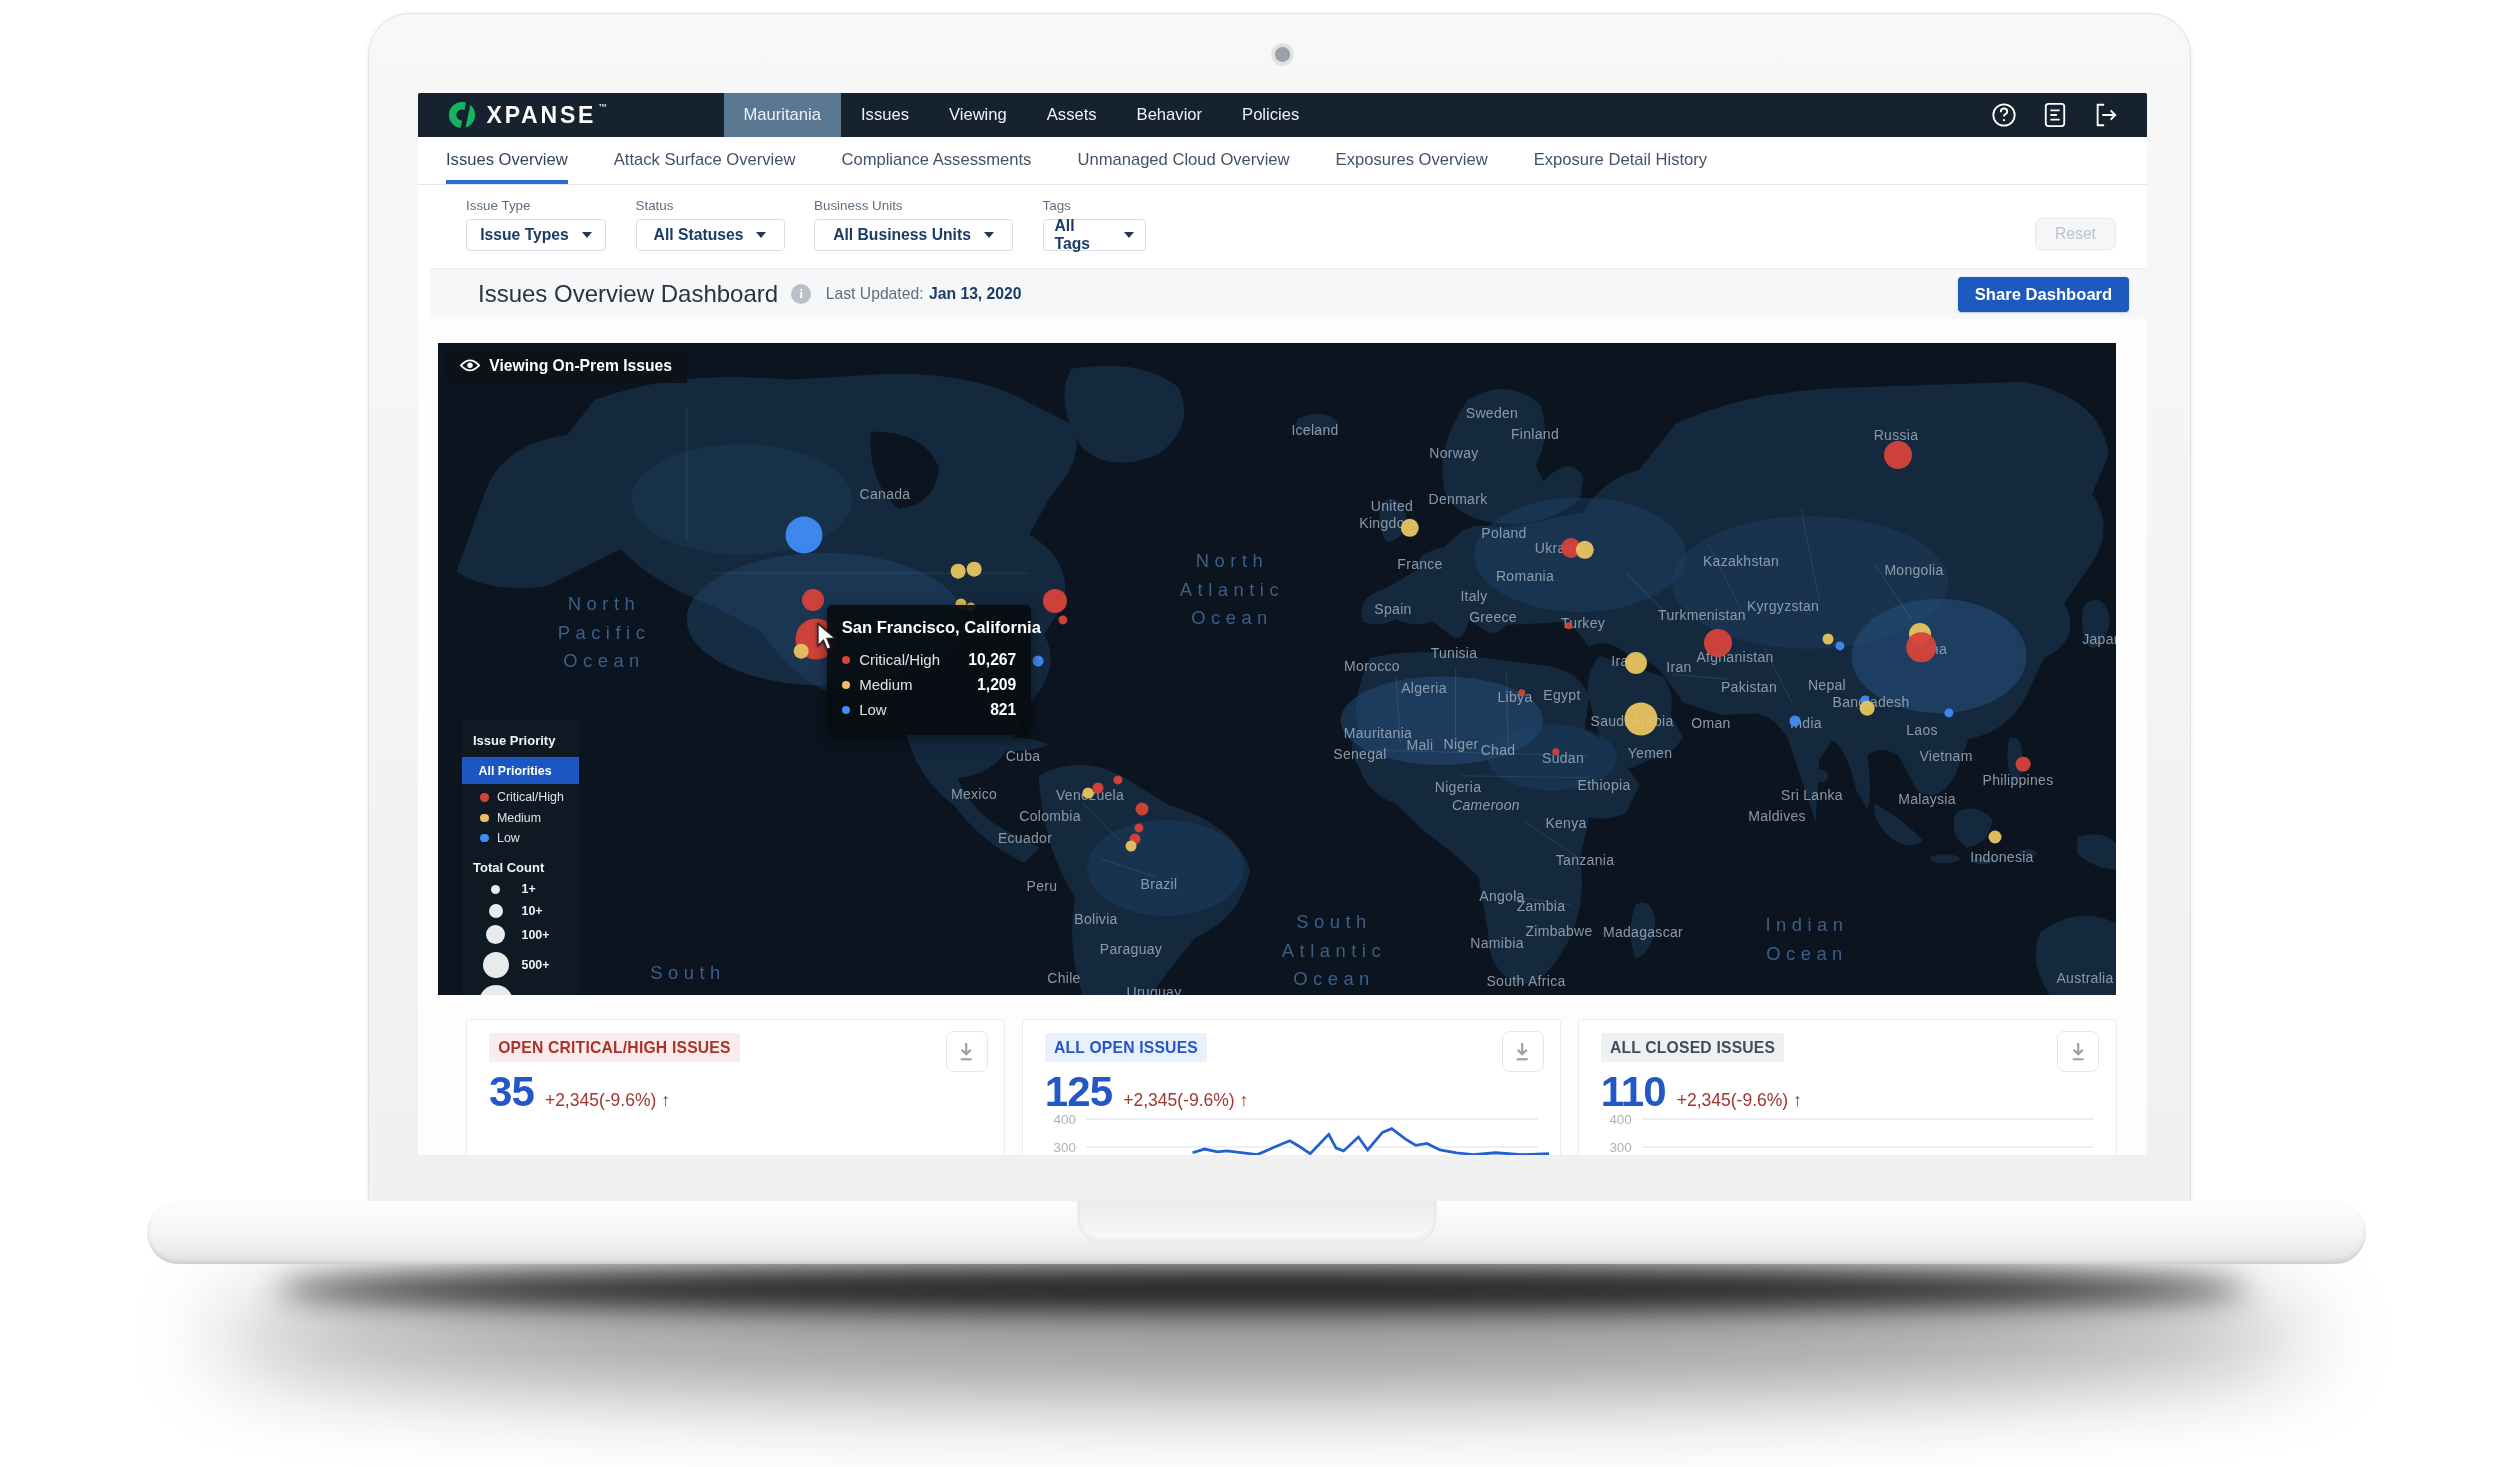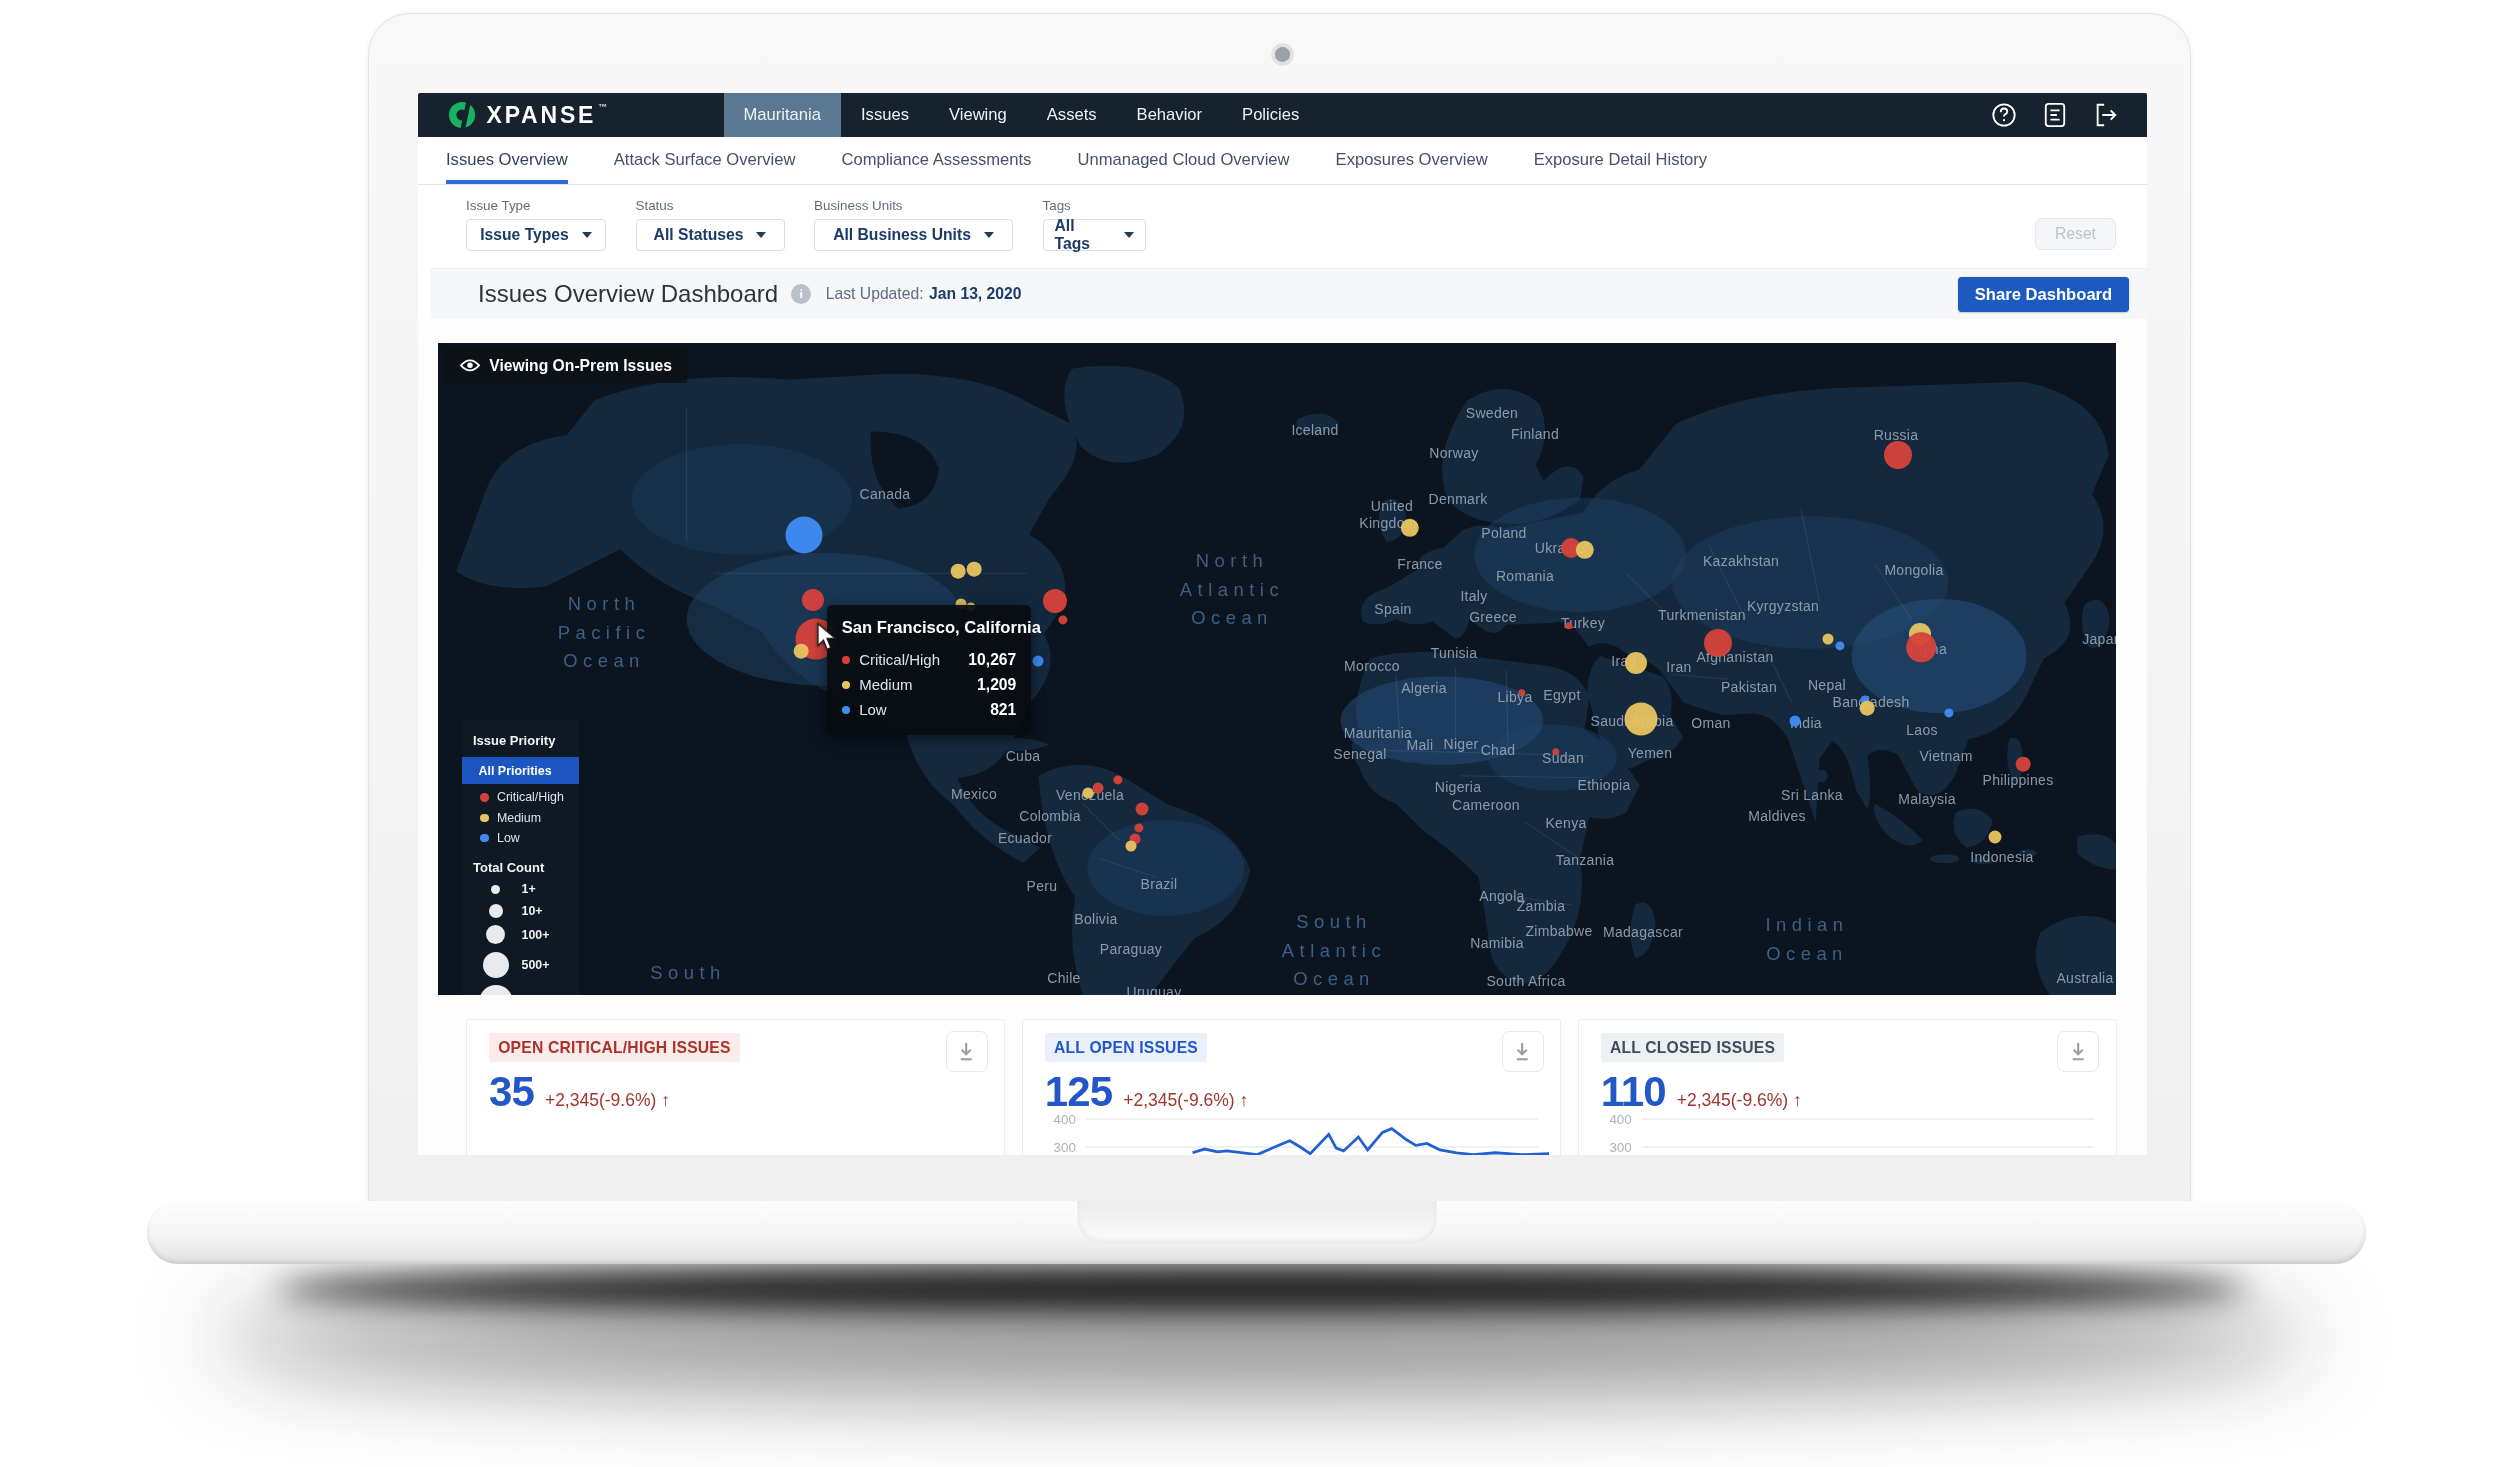--- a/index.html
+++ b/index.html
@@ -359,21 +359,21 @@
             <div class="country-label" style="left: 1256px; top: 380px; margin-left: 17px;">Oman</div>
             <div class="country-label" style="left: 940px; top: 390px;">Mauritania</div>
             <div class="country-label" style="left: 982px; top: 402px;">Mali</div>
             <div class="country-label" style="left: 1023px; top: 401px;">Niger</div>
             <div class="country-label" style="left: 1060px; top: 407px;">Chad</div>
             <div class="country-label" style="left: 1125px; top: 415px;">Sudan</div>
             <div class="country-label" style="left: 1212px; top: 410px;">Yemen</div>
             <div class="country-label" style="left: 922px; top: 411px;">Senegal</div>
             <div class="country-label" style="left: 1020px; top: 444px;">Nigeria</div>
             <div class="country-label" style="left: 1166px; top: 442px;">Ethiopia</div>
-            <div class="country-label" style="left: 1048px; top: 462px;">Cameroon</div>
+            <div class="country-label" style="left: 1048px; top: 462px; font-style: italic;">Cameroon</div>
             <div class="country-label" style="left: 1128px; top: 480px;">Kenya</div>
             <div class="country-label" style="left: 1147px; top: 517px;">Tanzania</div>
             <div class="country-label" style="left: 1064px; top: 553px;">Angola</div>
             <div class="country-label" style="left: 1103px; top: 563px;">Zambia</div>
             <div class="country-label" style="left: 1121px; top: 588px;">Zimbabwe</div>
             <div class="country-label" style="left: 1205px; top: 589px;">Madagascar</div>
             <div class="country-label" style="left: 1059px; top: 600px;">Namibia</div>
             <div class="country-label" style="left: 1088px; top: 638px;">South Africa</div>
             <div class="country-label" style="left: 1374px; top: 452px;">Sri Lanka</div>
             <div class="country-label" style="left: 1339px; top: 473px;">Maldives</div>

